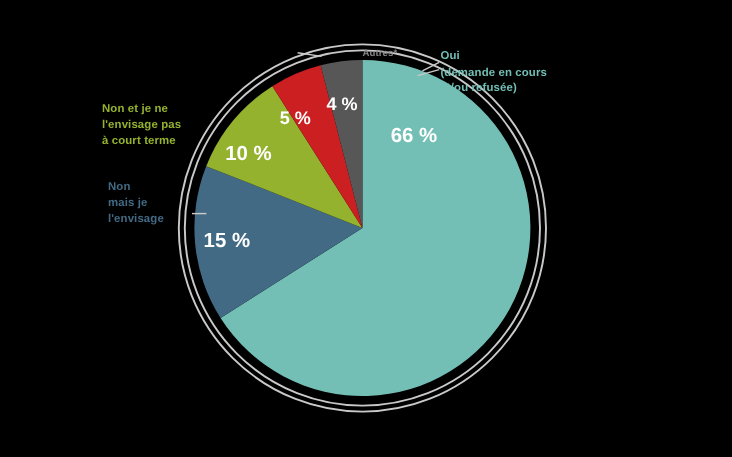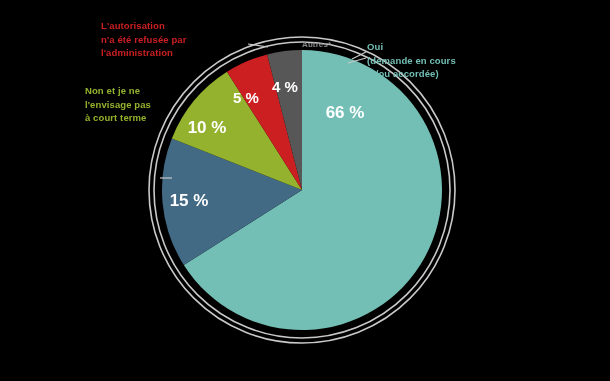--- a/index.html
+++ b/index.html
@@ -101,28 +101,28 @@
         <text x="285" y="92" text-anchor="middle" class="pct-text pct-small">4 %</text>
       </g>
     <g>
       <path d="M 248 44 L 268 47" stroke="#c9c9c9" stroke-width="1.2" fill="none"></path>
       <path d="M 352 59 L 366 52" stroke="#c9c9c9" stroke-width="1.2" fill="none"></path>
       <path d="M 348 63 L 366 58" stroke="#c9c9c9" stroke-width="1.2" fill="none"></path>
       <path d="M 160 178 L 172 178" stroke="#c9c9c9" stroke-width="1.2" fill="none"></path>
     </g>
   </svg>
 
-  <div class="legend-label lbl-refus">L'autorisation
-n'a été refusée par
-l'administration</div>
 
   <div class="legend-label lbl-non-court">Non et je ne
 l'envisage pas
 à court terme</div>
 
+  <div class="legend-label lbl-non-envisage">Non
+mais je
+l'envisage</div>
 
   <div class="legend-label lbl-oui">Oui
 (demande en cours
-et/ou accordée)</div>
+et/ou refusée)</div>
 
   <div class="lbl-autres">Autres*</div>
 
 </div>
 
 </body></html>

